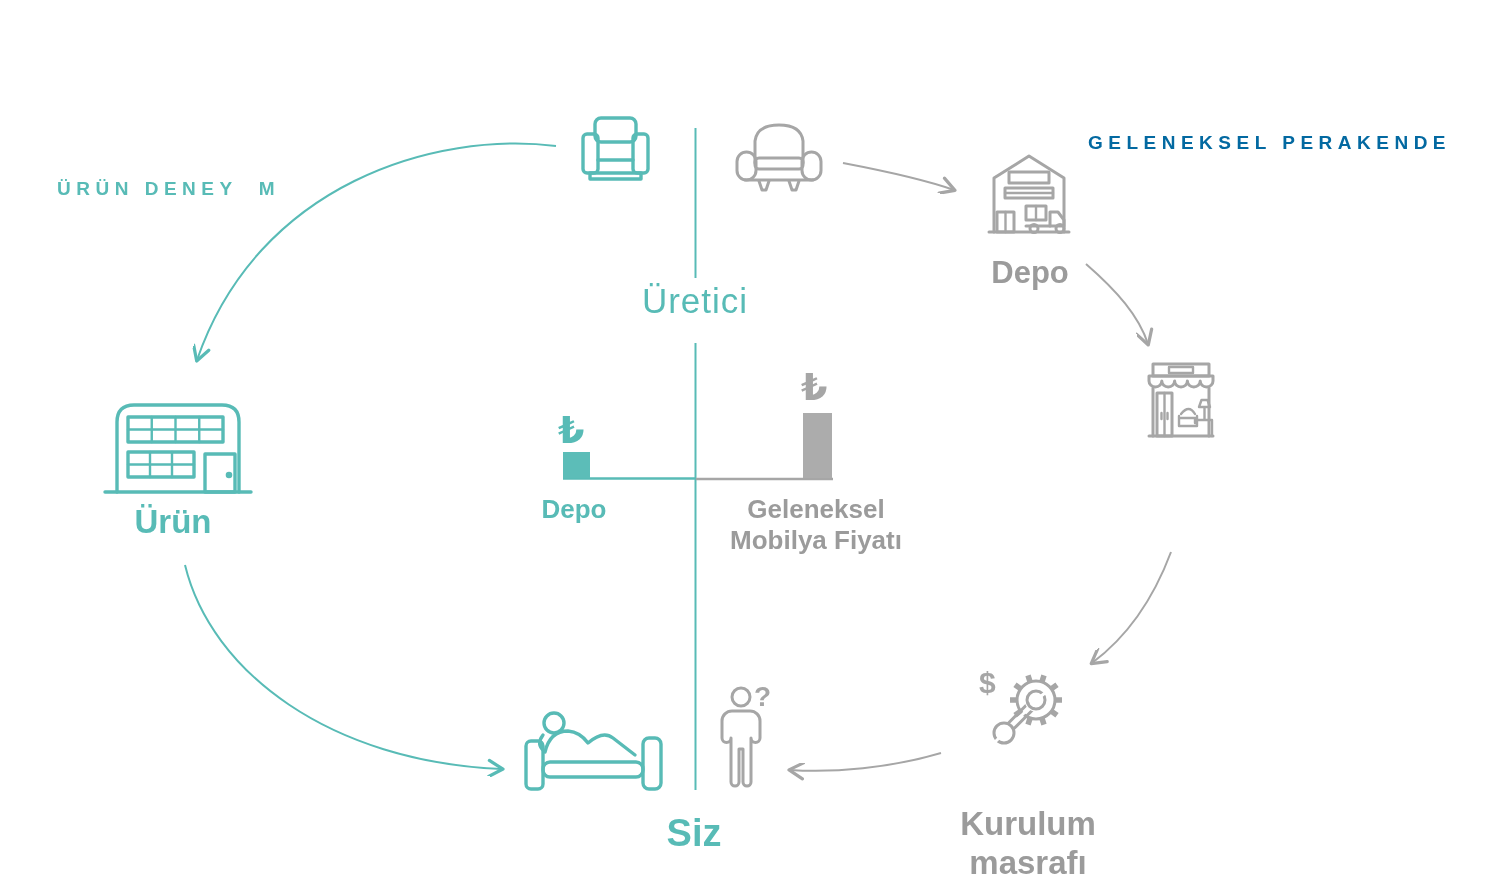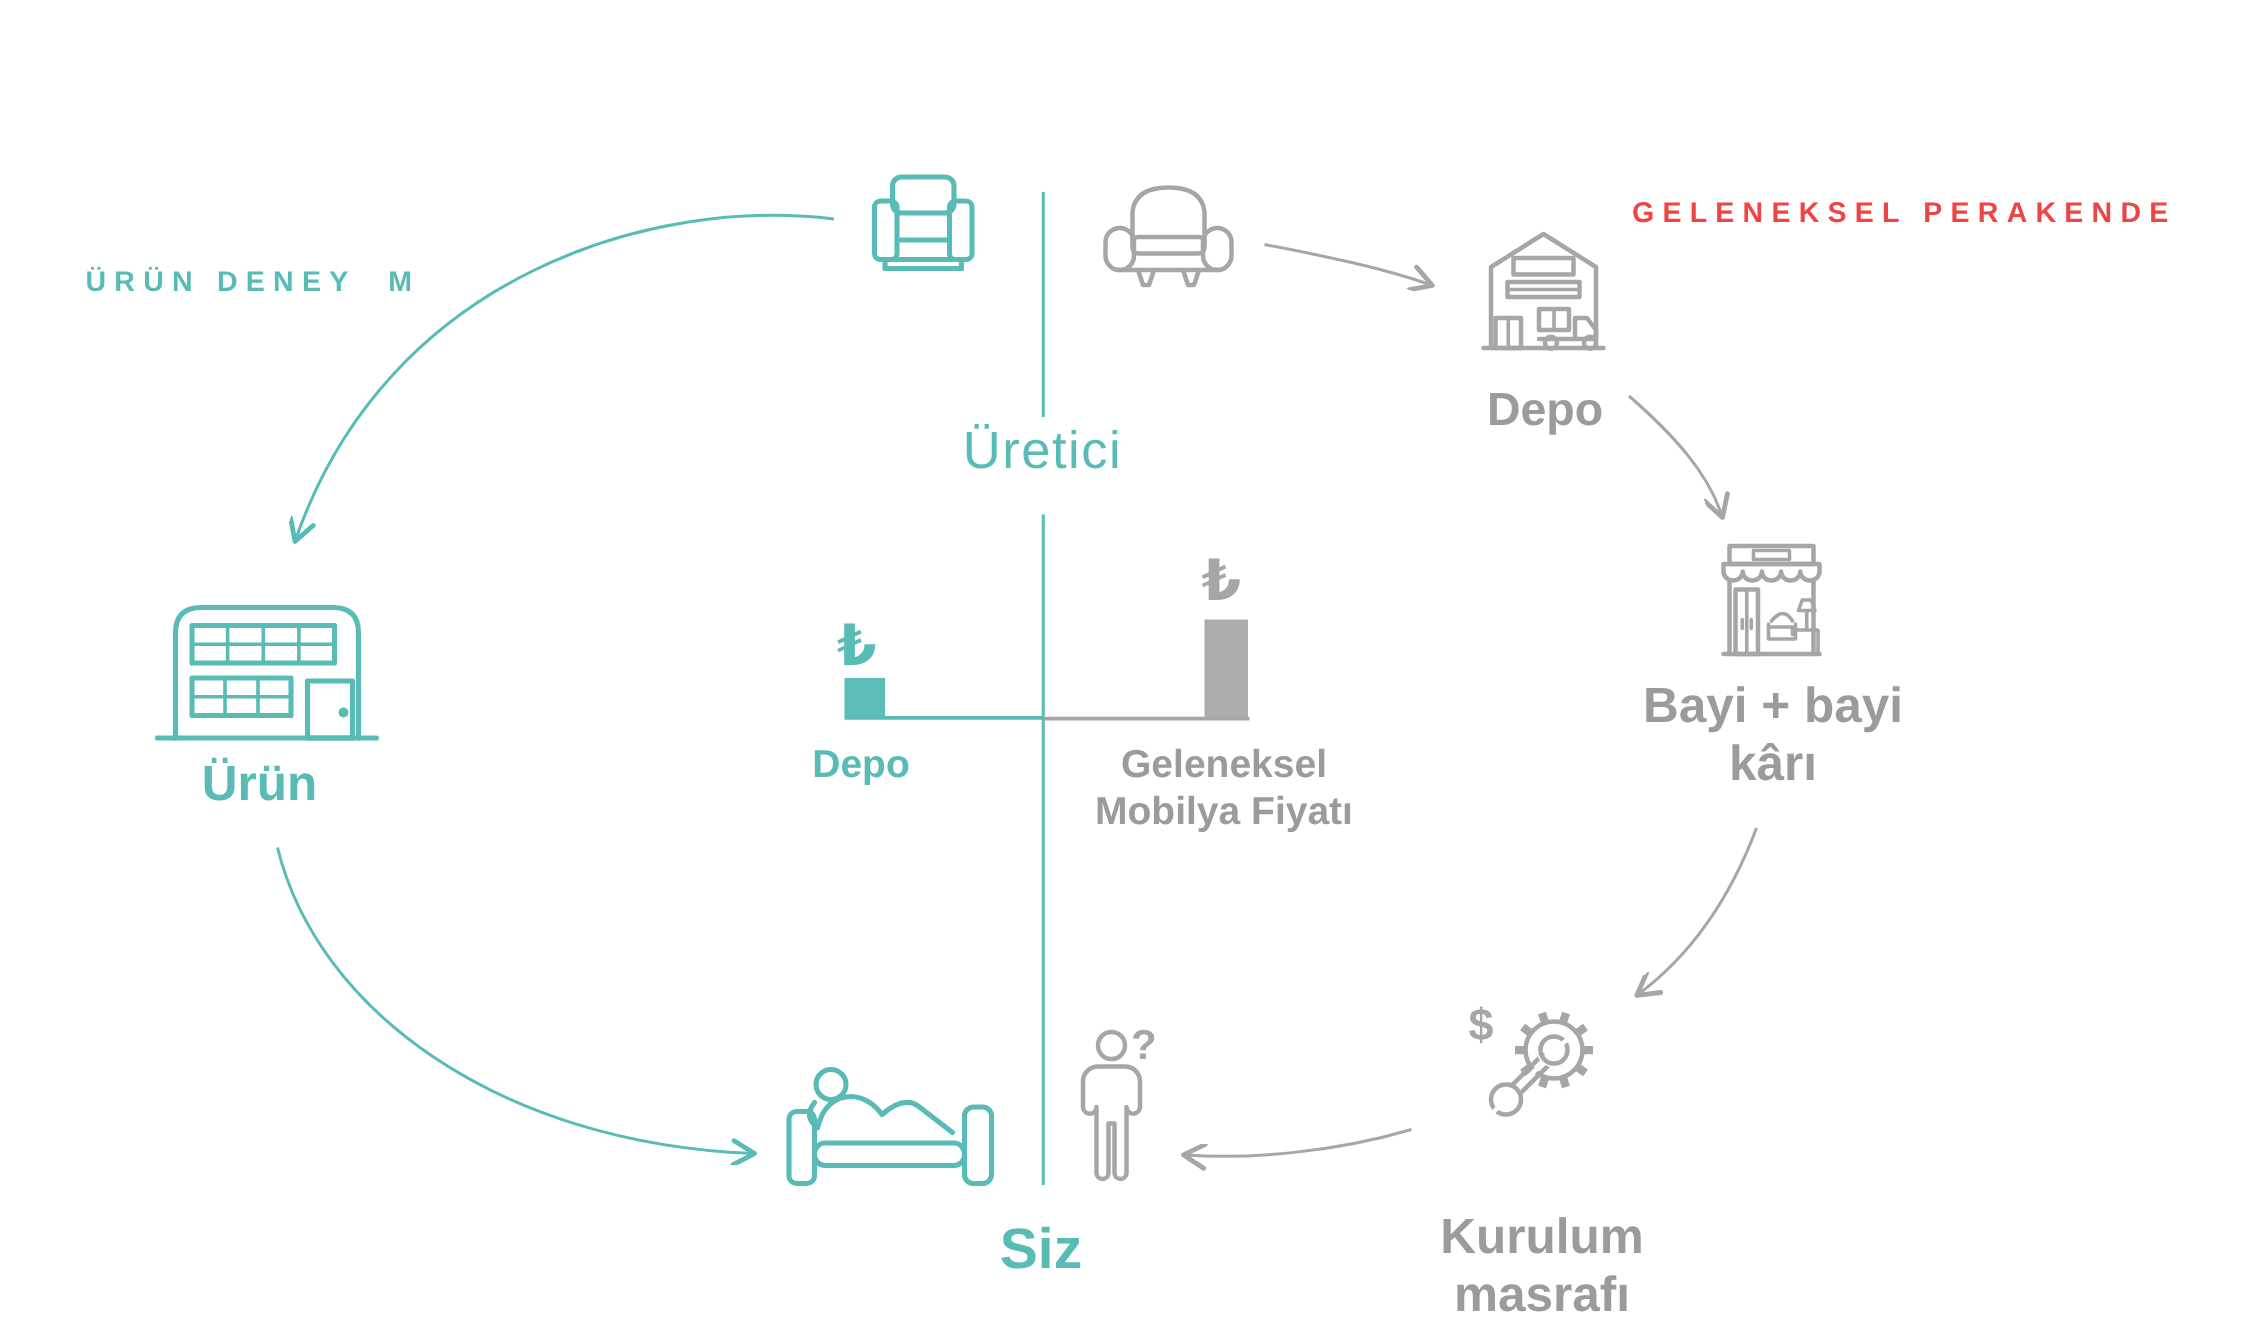--- a/index.html
+++ b/index.html
@@ -10,21 +10,21 @@
   #connections{left:0;top:0;position:absolute;}
 
   
   .label{position:absolute;text-align:center;}
   .teal-t{color:#58BBB6;}
   .gray-t{color:#9B9B9B;}
 
   #header-left{left:57px;top:130px;font-size:19px;font-weight:700;letter-spacing:5.5px;
                color:#58BBB6;white-space:pre;text-align:left;margin-top:48px;}
   #header-right{left:1088px;top:132px;font-size:19px;font-weight:700;letter-spacing:5.5px;
-                color:#ef4444;white-space:pre;text-align:left;}
+                color:#0369a1;white-space:pre;text-align:left;}
 
   #lbl-uretici{left:545px;top:281px;width:300px;font-size:35px;font-weight:400;letter-spacing:1px;}
   #lbl-siz{left:544px;top:812px;width:300px;font-size:38px;font-weight:700;}
   #lbl-urun{left:23px;top:503px;width:300px;font-size:33px;font-weight:700;}
   #lbl-depo{left:880px;top:235px;width:300px;font-size:31px;font-weight:700;margin-top:20px;}
   #lbl-bayi{left:1032px;top:450px;width:300px;font-size:33px;font-weight:700;line-height:39px;}
   #lbl-kurulum{left:878px;top:804px;width:300px;font-size:33px;font-weight:700;line-height:39px;}
 
   
   .lira{position:absolute;font-family:"DejaVu Sans","Liberation Sans",sans-serif;
@@ -175,24 +175,20 @@
     <rect x="25" y="60" width="66" height="25"></rect>
     <path class="thin" d="M47,60 v25 M69,60 v25 M25,72.5 h66"></path>
     <rect x="102" y="62" width="30" height="38"></rect>
     <circle cx="126" cy="83" r="1.6" fill="#58BBB6"></circle>
   </svg>
 
   <div class="label teal-t" id="lbl-uretici">Üretici</div>
   <div class="label teal-t" id="lbl-siz">Siz</div>
   <div class="label teal-t" id="lbl-urun">Ürün</div>
   <div class="label gray-t" id="lbl-depo">Depo</div>
-  <div class="label gray-t" id="lbl-bayi">
-    <div>Bayi + bayi</div>
-    <div>kârı</div>
-  </div>
   <div class="label gray-t" id="lbl-kurulum">
     <div>Kurulum</div>
     <div>masrafı</div>
   </div>
 
   <div class="lira" id="lira-rovon">₺</div>
   <div class="lira" id="lira-trad">₺</div>
   <div class="bar" id="bar-rovon"></div>
   <div class="bar" id="bar-trad"></div>
   <div class="label teal-t" id="lbl-rovon">Depo</div>

